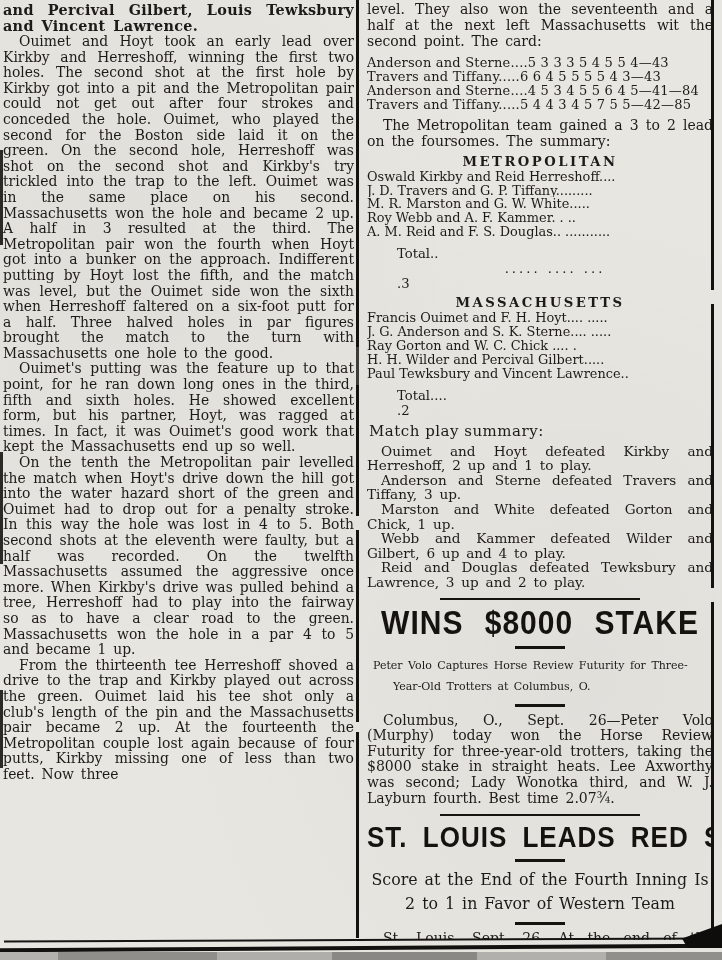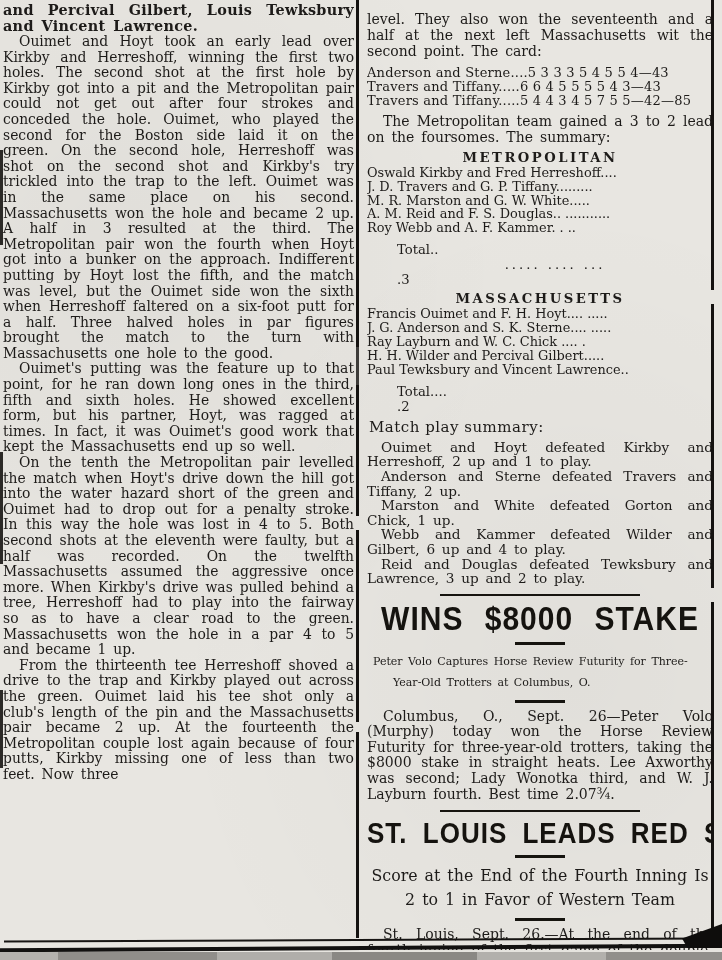--- a/index.html
+++ b/index.html
@@ -7,21 +7,21 @@
     width:722px;height:960px;position:relative;overflow:hidden;
     background:
       radial-gradient(ellipse at 18% 28%, rgba(0,0,0,0.035), transparent 45%),
       radial-gradient(ellipse at 80% 70%, rgba(0,0,0,0.03), transparent 50%),
       #e8e6e1;
     font-family:"DejaVu Serif", serif;
     color:#1d1b19;
   }
   .col{position:absolute;top:0;overflow:hidden;}
   .col.left{left:3px;width:351px;height:938px;padding-top:2px;}
-  .col.right{left:367px;width:346px;height:938px;padding-top:12px;}
+  .col.right{left:367px;width:346px;height:938px;padding-top:2px;}
 
   p{margin:0;text-align:justify;word-spacing:2.5px;}
   .body-text{font-size:13.9px;line-height:15.6px;}
   .indent{text-indent:16px;}
   .noindent{text-indent:0;}
   .lead-bold{font-weight:bold;font-size:14.4px;line-height:16px;letter-spacing:0.3px;}
 
   
   .intro{font-size:14px;line-height:15.8px;}
   .card{margin:7px 0 6px 0;font-size:13px;line-height:13.9px;letter-spacing:0.2px;}
@@ -74,56 +74,57 @@
   <p class="indent">On the tenth the Metropolitan pair levelled the match when Hoyt's drive down the hill got into the water hazard short of the green and Ouimet had to drop out for a penalty stroke.  In this way the hole was lost in 4 to 5.  Both second shots at the eleventh were faulty, but a half was recorded.  On the twelfth Massachusetts assumed the aggressive once more.  When Kirkby's drive was pulled behind a tree, Herreshoff had to play into the fairway so as to have a clear road to the green.  Massachusetts won the hole in a par 4 to 5 and became 1 up.</p>
   <p class="indent">From the thirteenth tee Herreshoff shoved a drive to the trap and Kirkby played out across the green.  Ouimet laid his tee shot only a club's length of the pin and the Massachusetts pair became 2 up.  At the fourteenth the Metropolitan couple lost again because of four putts, Kirkby missing one of less than two feet.  Now three</p>
 </div>
 
 <div class="col right">
   <p class="intro noindent">level.  They also won the seventeenth and a half at the next left Massachusetts wit the second point.  The card:</p>
 
   <div class="card">
     <div class="card-row">Anderson and Sterne....5 3 3 3 5 4 5 5 4—43</div>
     <div class="card-row">Travers and Tiffany.....6 6 4 5 5 5 5 4 3—43</div>
+    <div class="card-row">Anderson and Sterne....4 5 3 4 5 5 6 4 5—41—84</div>
     <div class="card-row">Travers and Tiffany.....5 4 4 3 4 5 7 5 5—42—85</div>
   </div>
 
   <p class="foursomes indent">The Metropolitan team gained a 3 to 2 lead on the foursomes.  The summary:</p>
 
   <div class="team-heading">METROPOLITAN</div>
   <div class="team-rows">
-    <div class="team-row">Oswald Kirkby and Fred Herreshoff....</div>
+    <div class="team-row">Oswald Kirkby and Reid Herreshoff....</div>
     <div class="team-row">J. D. Travers and G. P. Tiffany.........</div>
     <div class="team-row">M. R. Marston and G. W. White.....</div>
+    <div class="team-row">Roy Webb and A. F. Kammer.  .  ..</div>
     <div class="team-row">A. M. Reid and F. S. Douglas.. ...........</div>
-    <div class="team-row">Roy Webb and A. F. Kammer.  .  ..</div>
   </div>
   <div class="total-row">
     <span>Total..</span>
     <span class="dotfill">.....  ....  ...</span>
     <span>.3</span>
   </div>
 
   <div class="team-heading">MASSACHUSETTS</div>
   <div class="team-rows">
     <div class="team-row">Francis Ouimet and F. H. Hoyt.... .....</div>
     <div class="team-row">J. G. Anderson and S. K. Sterne.... .....</div>
-    <div class="team-row">Ray Layburn and W. C. Chick .... .</div>
+    <div class="team-row">Ray Gorton and W. C. Chick .... .</div>
     <div class="team-row">H. H. Wilder and Percival Gilbert.....</div>
     <div class="team-row">Paul Tewksbury and Vincent Lawrence..</div>
   </div>
   <div class="total-row">
     <span>Total....</span>
     <span class="dotfill"></span>
     <span>.2</span>
   </div>
 
   <div class="match-heading">Match play summary:</div>
   <p class="match-item">Ouimet and Hoyt defeated Kirkby and Herreshoff, 2 up and 1 to play.</p>
-  <p class="match-item">Anderson and Sterne defeated Travers and Tiffany, 2 up.</p>
+  <p class="match-item">Anderson and Sterne defeated Travers and Tiffany, 3 up.</p>
   <p class="match-item">Marston and White defeated Gorton and Chick, 1 up.</p>
   <p class="match-item">Webb and Kammer defeated Wilder and Gilbert, 6 up and 4 to play.</p>
   <p class="match-item">Reid and Douglas defeated Tewksbury and Lawrence, 3 up and 2 to play.</p>
 
   <div class="rule-wide"></div>
   <div class="headline">WINS $8000 STAKE</div>
   <div class="dash"></div>
   <div class="deck">Peter Volo Captures Horse Review Futurity for Three-Year-Old Trotters at Columbus, O.</div>
   <div class="dash"></div>
   <p class="story-body indent">Columbus, O., Sept. 26—Peter Volo (Murphy) today won the Horse Review Futurity for three-year-old trotters, taking the $8000 stake in straight heats.  Lee Axworthy was second; Lady Wonotka third, and W. J. Layburn fourth.  Best time 2.07¾.</p>

